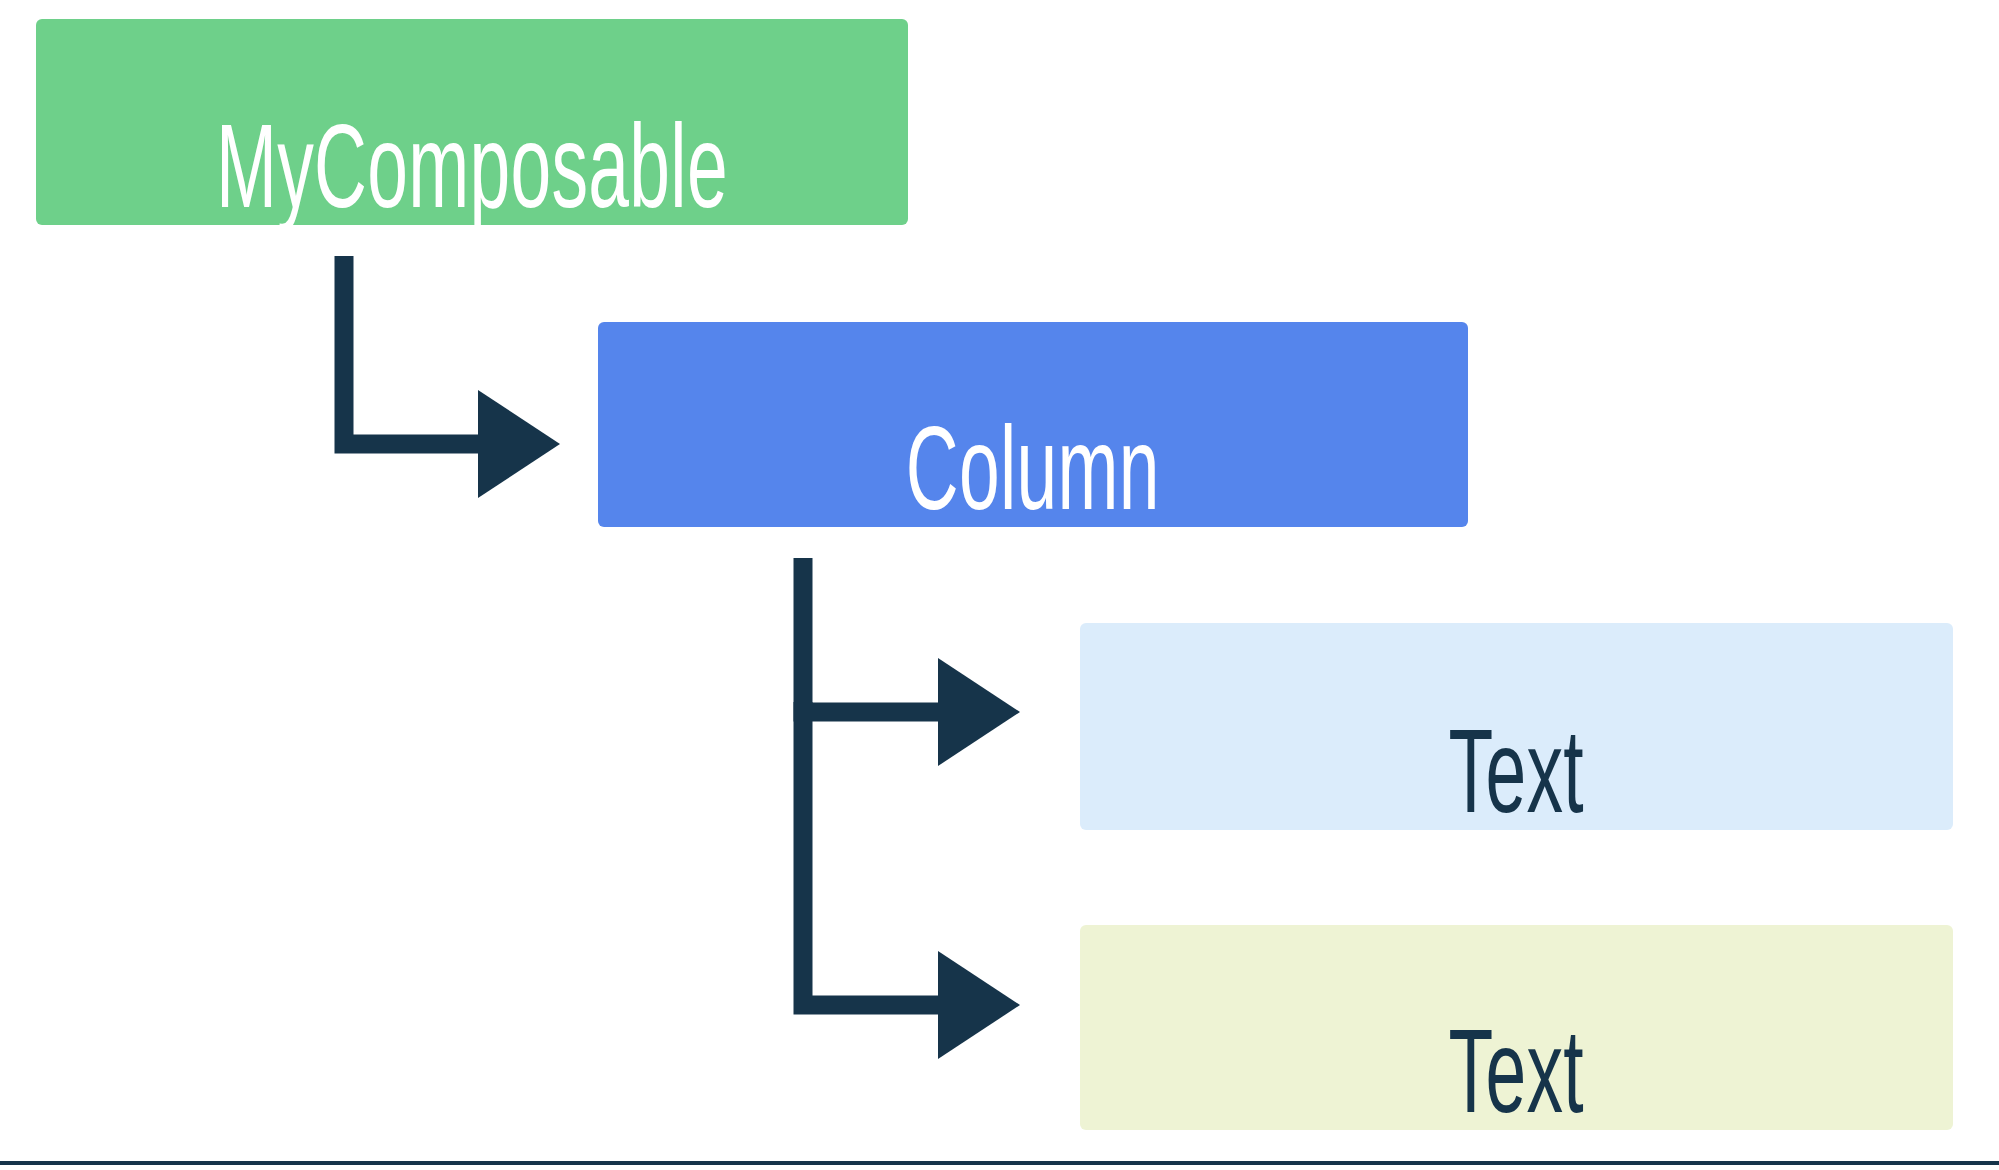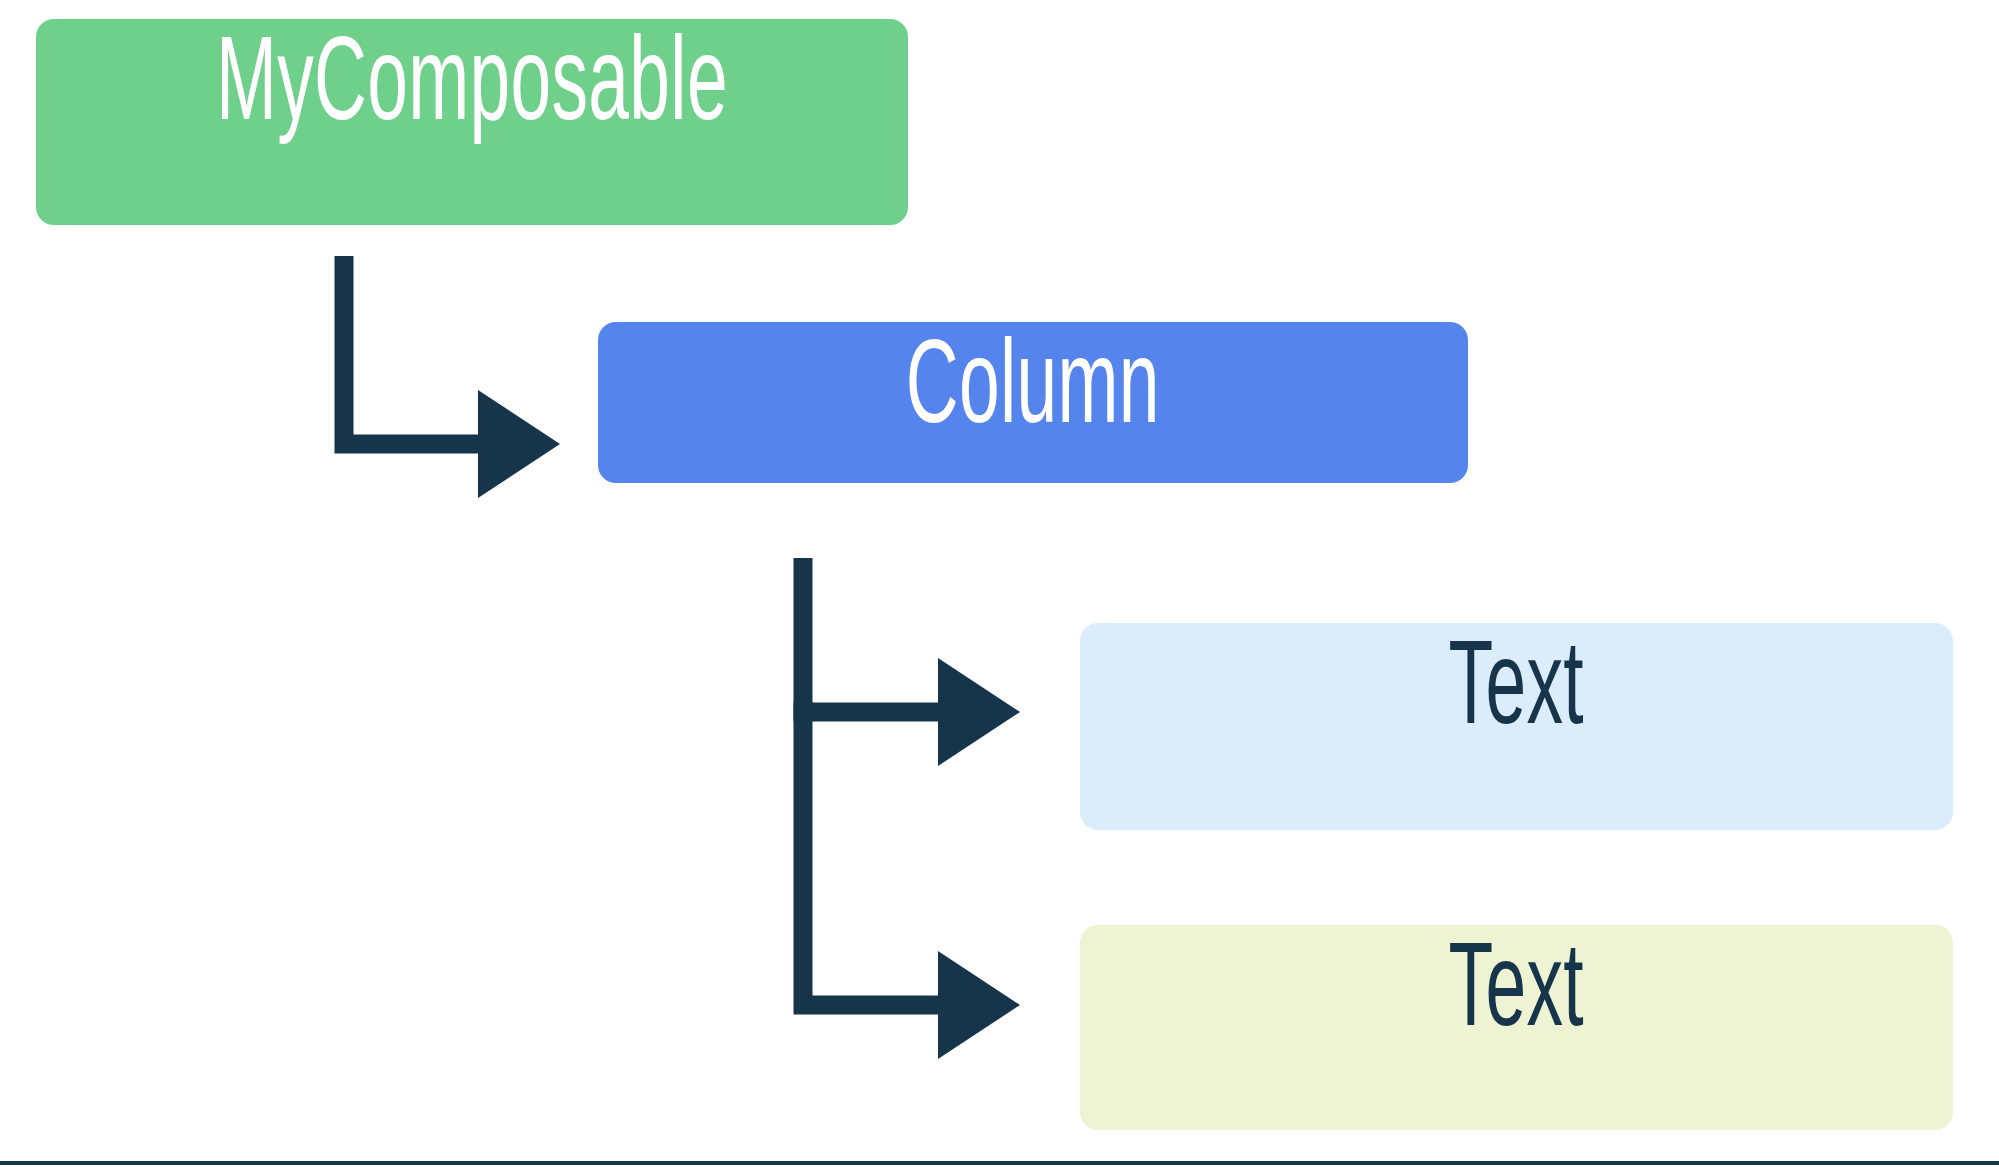--- a/index.html
+++ b/index.html
@@ -12,24 +12,24 @@
     position: relative;
     width: 1999px;
     height: 1170px;
     background: #ffffff;
     overflow: hidden;
     font-family: "Liberation Sans", "DejaVu Sans", sans-serif;
   }
   .node {
     position: absolute;
     display: flex;
-    align-items: flex-start;
+    align-items: flex-end;
     justify-content: center;
     box-sizing: border-box;
-    border-radius: 18px;
+    border-radius: 6px;
     line-height: 1;
     white-space: nowrap;
   }
   .node-label {
     font-weight: 400;
     letter-spacing: 0.5px;
     transform: scaleX(0.62);
     transform-origin: center center;
     display: inline-block;
   }
@@ -41,21 +41,21 @@
     background: #6ED08A;
   }
   #node-root .node-label {
     color: #ffffff;
     font-size: 118px;
   }
   #node-column {
     left: 598px;
     top: 322px;
     width: 870px;
-    height: 161px;
+    height: 205px;
     background: #5585EC;
   }
   #node-column .node-label {
     color: #ffffff;
     font-size: 118px;
   }
   #node-text-1 {
     left: 1080px;
     top: 623px;
     width: 873px;

